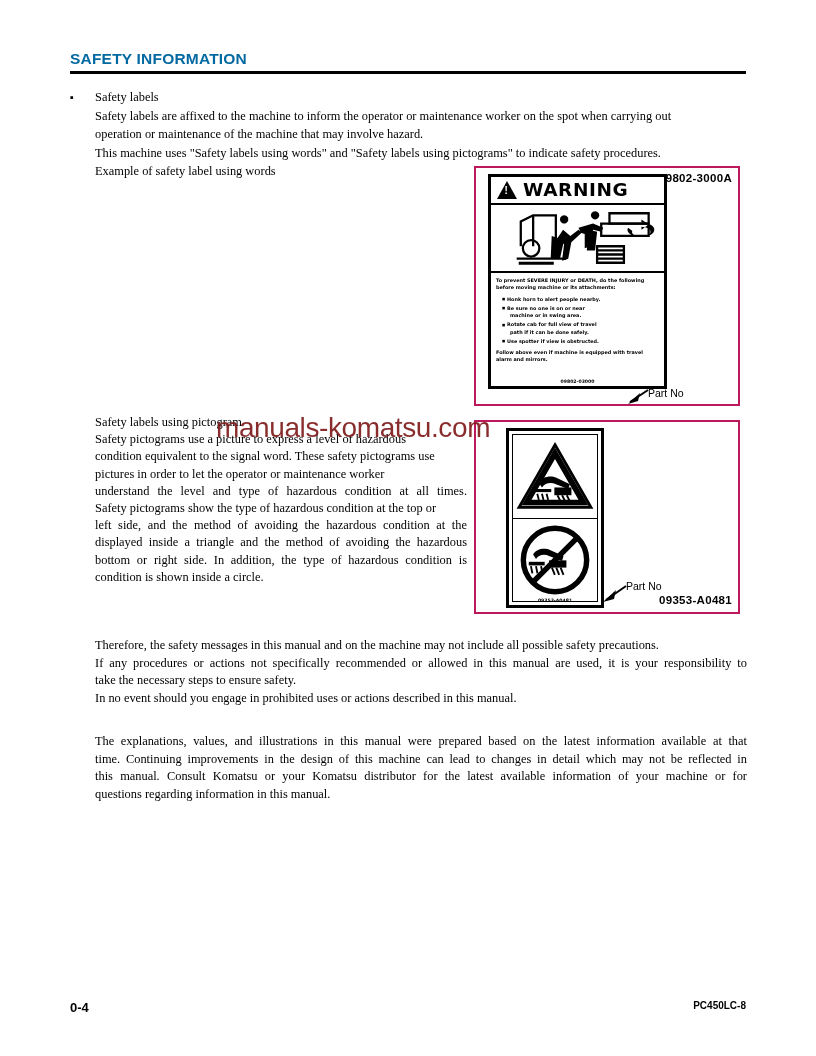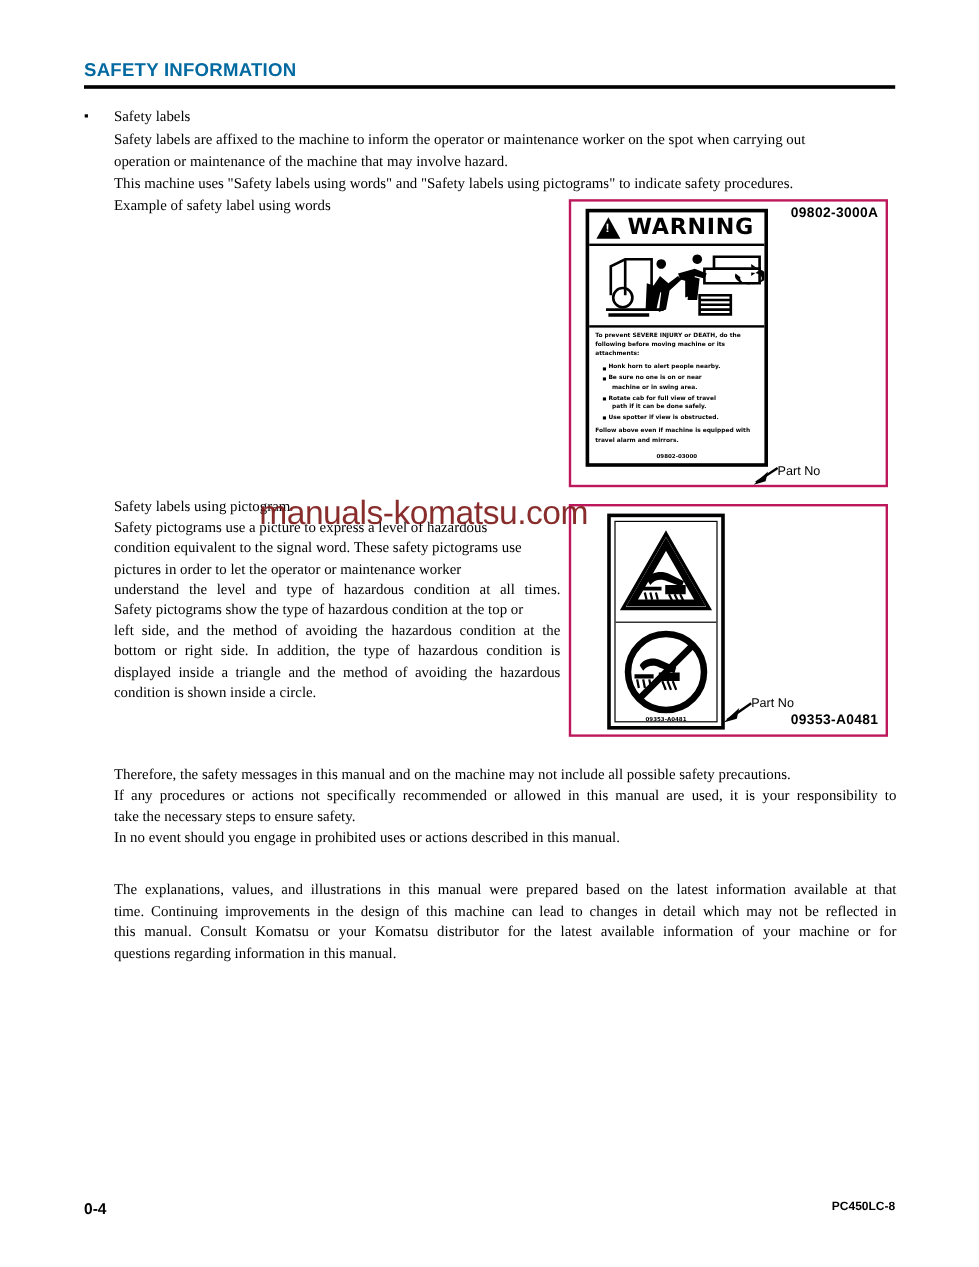--- a/index.html
+++ b/index.html
@@ -132,21 +132,21 @@
     font-weight: bold;
     letter-spacing: 0.3px;
     white-space: nowrap;
   }
 
   
   .decal-warn {
     position: absolute;
     left: 12px;
     top: 6px;
-    width: 152px;
+    width: 179px;
     height: 215px;
     border: 3px solid #000;
     background: #fff;
     box-sizing: border-box;
   }
   .warn-head {
     height: 28px;
     border-bottom: 2.5px solid #000;
     display: flex;
     align-items: center;
@@ -288,22 +288,22 @@
   </div>
 
   <div class="picto-block">
     <span class="ln">Safety labels using pictogram</span>
     <span class="ln">Safety pictograms use a picture to express a level of hazardous</span>
     <span class="ln">condition equivalent to the signal word. These safety pictograms use</span>
     <span class="ln">pictures in order to let the operator or maintenance worker</span>
     <span class="ln justify">understand the level and type of hazardous condition at all times.</span>
     <span class="ln">Safety pictograms show the type of hazardous condition at the top or</span>
     <span class="ln justify">left side, and the method of avoiding the hazardous condition at the</span>
+    <span class="ln justify">displayed inside a triangle and the method of avoiding the hazardous</span>
     <span class="ln justify">bottom or right side. In addition, the type of hazardous condition is</span>
-    <span class="ln justify">displayed inside a triangle and the method of avoiding the hazardous</span>
     <span class="ln">condition is shown inside a circle.</span>
   </div>
 
   <div class="watermark">manuals-komatsu.com</div>
 
   <div class="closing-a">
     <span class="ln">Therefore, the safety messages in this manual and on the machine may not include all possible safety precautions.</span>
     <span class="ln justify">If any procedures or actions not specifically recommended or allowed in this manual are used, it is your responsibility to</span>
     <span class="ln">take the necessary steps to ensure safety.</span>
     <span class="ln">In no event should you engage in prohibited uses or actions described in this manual.</span>

